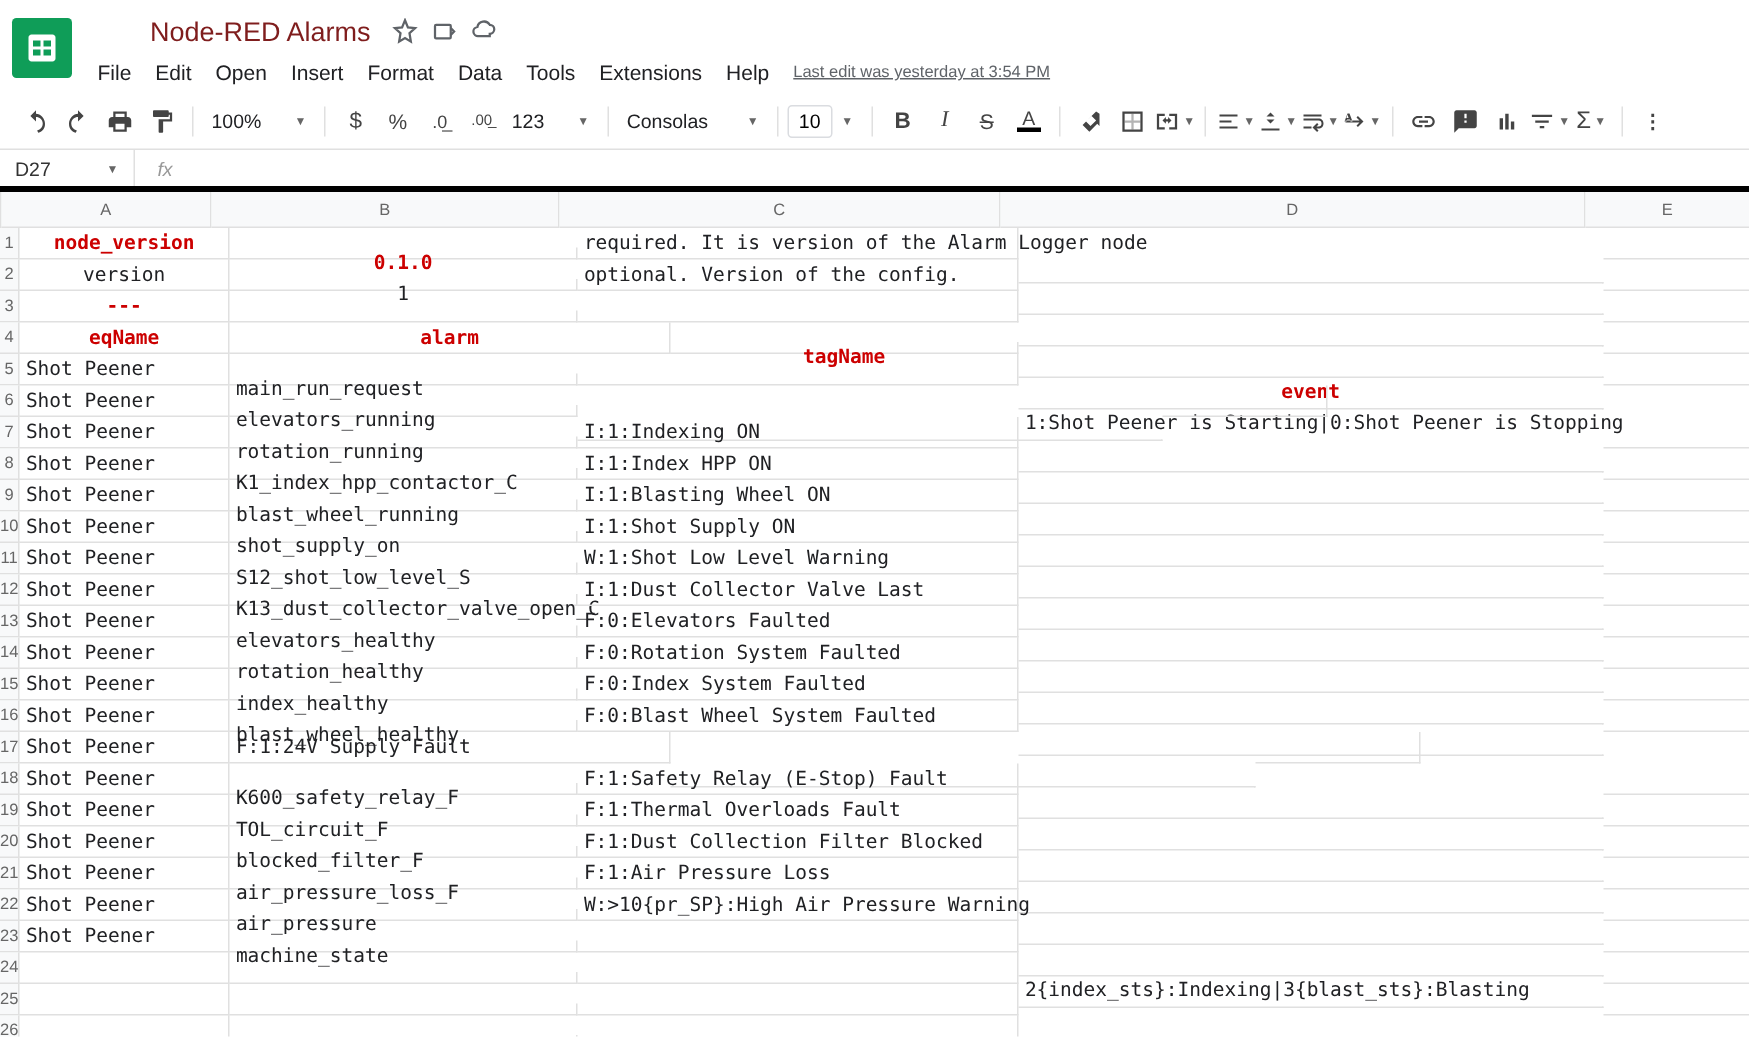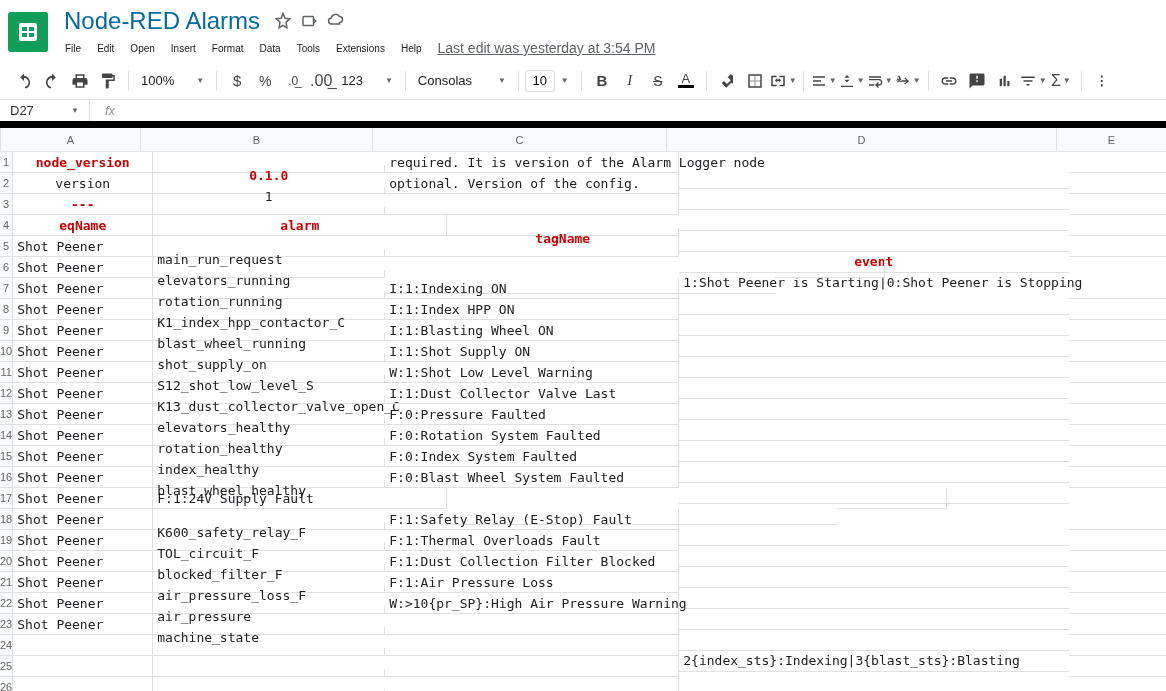--- a/index.html
+++ b/index.html
@@ -4,37 +4,37 @@
 <style>
   * { box-sizing: border-box; margin: 0; padding: 0; }
   body { font-family: Arial, "Helvetica Neue", sans-serif; font-size: 13px; color: #202124; background: #fff; width: 1166px; height: 691px; overflow: hidden; }
   
   
   .header { display: flex; align-items: flex-start; padding: 8px 8px 0 8px; gap: 10px; }
   .app-logo { width: 40px; height: 40px; background: #0f9d58; border-radius: 3px; display:flex; align-items:center; justify-content:center; margin-top:4px;}
   .app-logo svg { width: 24px; height: 24px; fill: #fff; }
   .title-area { flex-grow: 1; }
   .title-row { display: flex; align-items: center; gap: 8px; height: 26px; }
-  .doc-title { font-size: 24px; color: #0369a1; padding:2px 6px; }
+  .doc-title { font-size: 18px; color: #7f1d1d; padding:2px 6px;margin-left:36px; }
   .title-icon { color: #5f6368; width:18px; height:18px; display:flex; align-items:center; justify-content:center; cursor:pointer; }
   .menu-row { display: flex; align-items: center; gap: 2px; height: 28px; }
-  .menu-item { padding: 4px 7px; border-radius: 4px; cursor:pointer; font-size:10px; color:#202124;}
-  .last-edit { text-decoration: underline; color:#5f6368; font-size:14px; padding:4px 7px; cursor:pointer;}
+  .menu-item { padding: 4px 7px; border-radius: 4px; cursor:pointer; font-size:14px; color:#202124;}
+  .last-edit { text-decoration: underline; color:#5f6368; font-size:11px; padding:4px 7px; cursor:pointer;}
   
   
   .toolbar { display:flex; align-items:center; height:38px; border-bottom:1px solid #e0e0e0; padding:0 10px; gap:0; }
   .tb-btn { width:28px; height:26px; display:flex; align-items:center; justify-content:center; border-radius:3px; cursor:pointer; color:#444; }
   .tb-sep { width:1px; height:20px; background:#e0e0e0; margin:0 6px; }
   .tb-select { display:flex; align-items:center; padding:0 6px; height:26px; border-radius:3px; cursor:pointer; font-size:13px; gap:22px;}
   .dropdown-arrow { font-size:8px; color:#666; }
   .tb-font-size-input { width:30px; border:1px solid #dadce0; border-radius:3px; text-align:center; height:22px; font-size:13px;}
   .tb-text-underline { border-bottom:3px solid #000; display:inline-block; padding-bottom:1px; line-height:10px; width:16px; text-align:center;}
   
   
-  .fx-bar { display:flex; align-items:center; height:28px; border-bottom:7px solid #000000; }
+  .fx-bar { display:flex; align-items:center; height:28px; border-bottom:4px solid #000000; }
   .name-box { width:90px; padding:0 10px; display:flex; align-items:center; justify-content:space-between; font-size:13px; color:#333; border-right:1px solid #e0e0e0; height:100%;}
   .fx-icon { width:40px; text-align:center; font-style:italic; color:#999; font-size:13px; }
   .formula-input { flex-grow:1; border:none; outline:none; height:100%; padding:0 6px; font-size:13px;}
   .corner { width:45px; height:24px; background:#f8f9fa; border-right:1px solid #e0e0e0; border-bottom:1px solid #e0e0e0;}
   .col-headers { display:flex; }
   .col-h { height:24px; background:#f8f9fa; border-right:1px solid #e0e0e0; border-bottom:1px solid #e0e0e0; display:flex; align-items:center; justify-content:center; font-size:11px; color:#666; cursor:pointer;}
   .row-headers { width:45px; }
   .row-h { height:21px; background:#f8f9fa; border-right:1px solid #e0e0e0; border-bottom:1px solid #e0e0e0; display:flex; align-items:center; justify-content:center; font-size:11px; color:#666; cursor:pointer;}
   .cells { }
   .row { display:flex; height:21px; }
@@ -116,21 +116,21 @@
     </div>
   <div class="tb-sep"></div>
   <div class="tb-select">
       <span>100%</span>
       <span class="dropdown-arrow">▼</span>
     </div>
   <div class="tb-sep"></div>
   <div class="tb-btn" style="font-size:15px;">$</div>
   <div class="tb-btn" style="font-size:14px;">%</div>
   <div class="tb-btn" style="font-size:12px;">.0̲</div>
-  <div class="tb-btn" style="font-size:16px;">.00̲</div>
+  <div class="tb-btn" style="font-size:10px;">.00̲</div>
   <div class="tb-select">
       <span>123</span>
       <span class="dropdown-arrow">▼</span>
     </div>
   <div class="tb-sep"></div>
   <div class="tb-select" style="width:100px;justify-content:space-between;">
       <span>Consolas</span>
       <span class="dropdown-arrow">▼</span>
     </div>
   <div class="tb-sep"></div>
@@ -344,21 +344,21 @@
         <div class="row">
           <div class="cell col-A">Shot Peener</div>
           <div class="cell col-B">K13_dust_collector_valve_open_C</div>
           <div class="cell col-C">I:1:Dust Collector Valve Last</div>
           <div class="cell col-D"></div>
           <div class="cell col-E"></div>
         </div>
         <div class="row">
           <div class="cell col-A">Shot Peener</div>
           <div class="cell col-B">elevators_healthy</div>
-          <div class="cell col-C">F:0:Pressure Faulted</div>
+          <div class="cell col-C">F:0:Elevators Faulted</div>
           <div class="cell col-D"></div>
           <div class="cell col-E"></div>
         </div>
         <div class="row">
           <div class="cell col-A">Shot Peener</div>
           <div class="cell col-B">rotation_healthy</div>
           <div class="cell col-C">F:0:Rotation System Faulted</div>
           <div class="cell col-D"></div>
           <div class="cell col-E"></div>
         </div>

